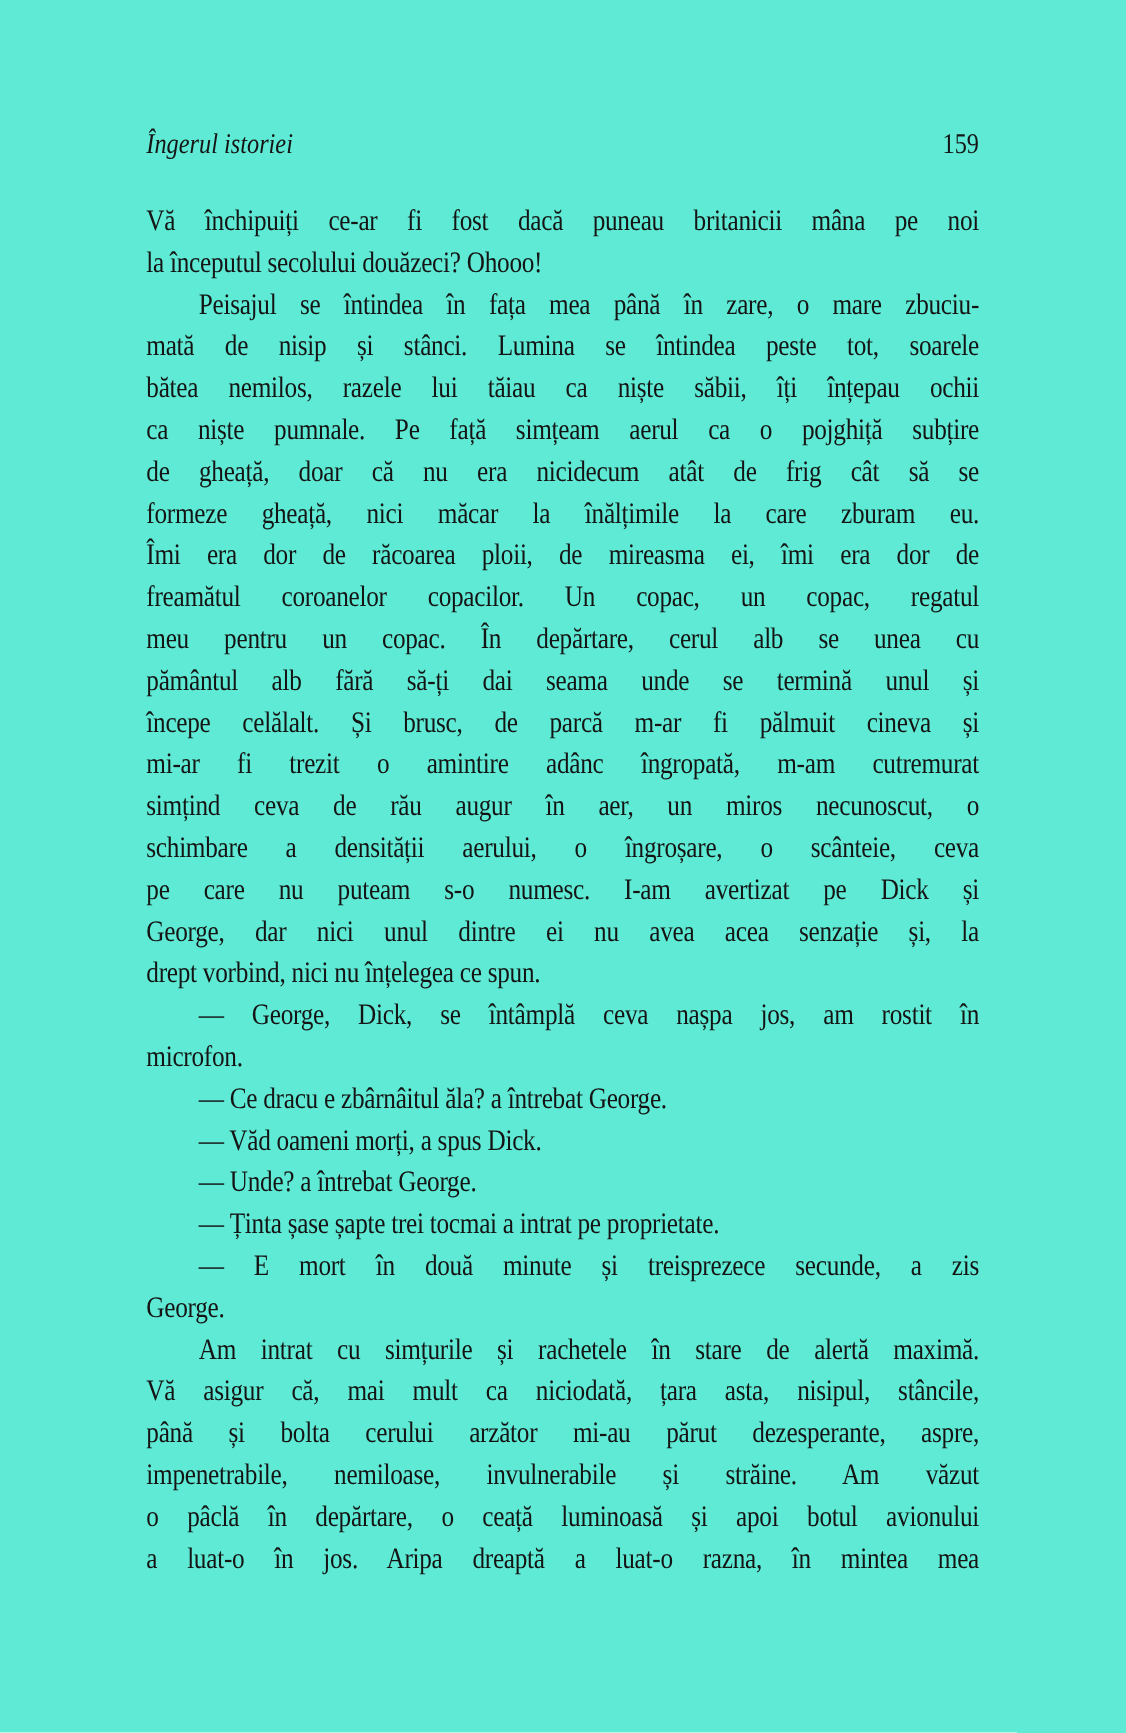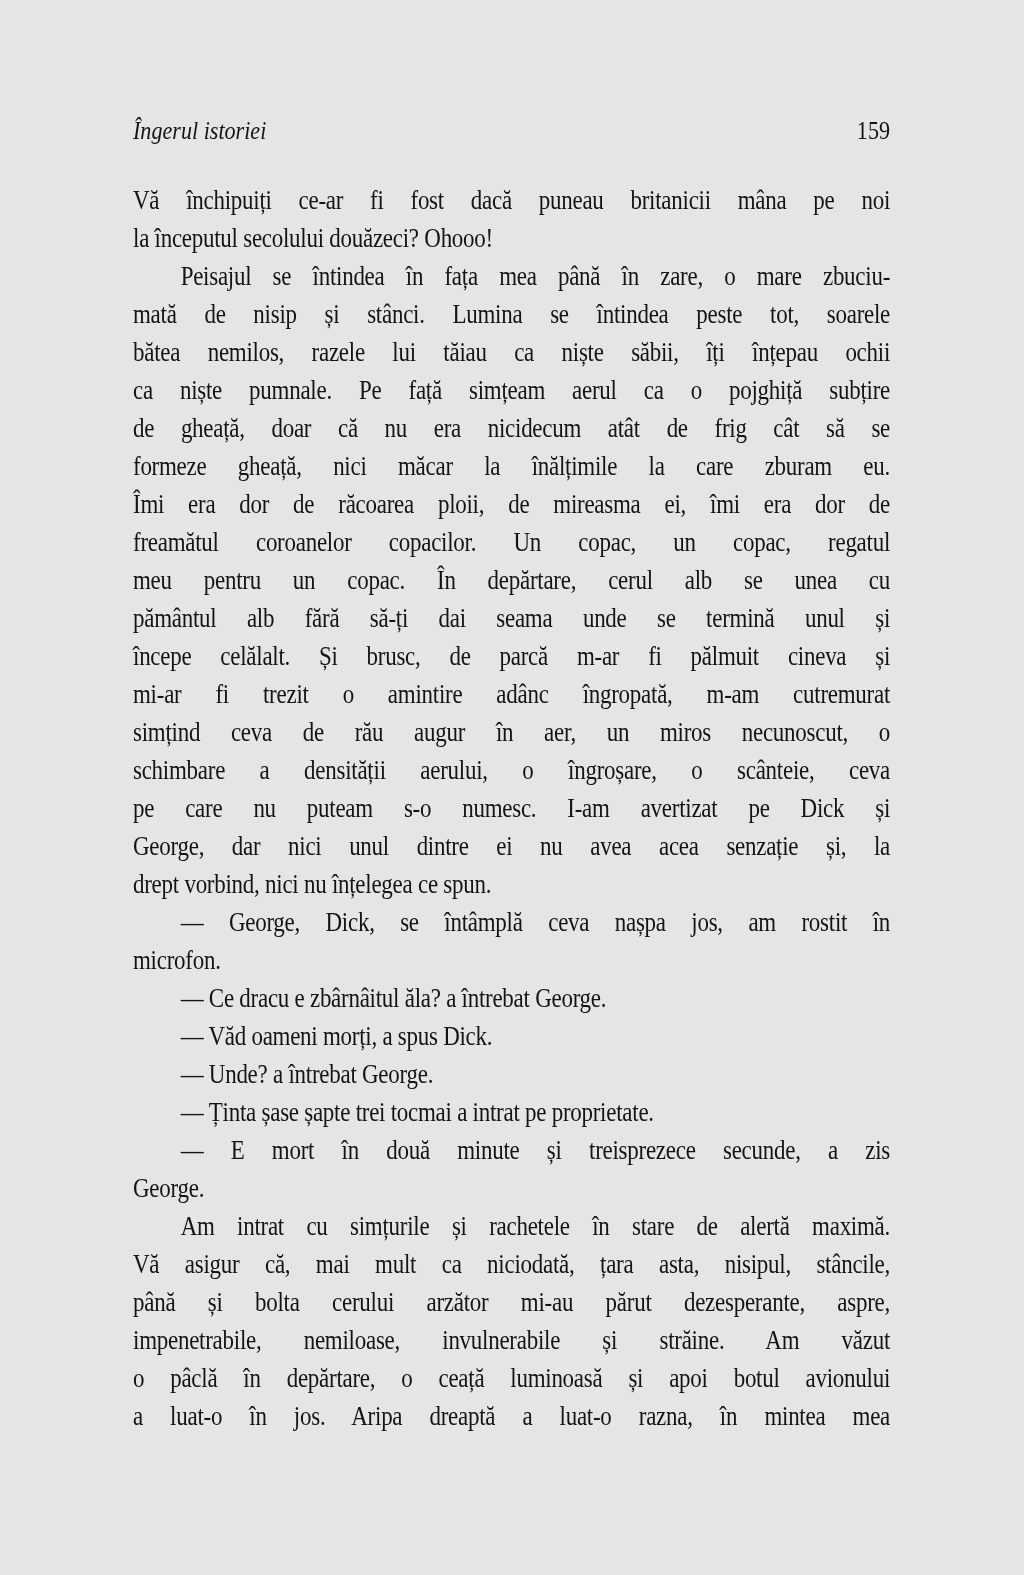--- a/index.html
+++ b/index.html
@@ -4,21 +4,21 @@
 <style>
   html, body {
     margin: 0;
     padding: 0;
     background: #ffffff;
   }
   .page {
     position: relative;
     width: 1024px;
     height: 1575px;
-    background: #e5e5e5;
+    background: #5eead4;
     overflow: hidden;
     font-family: "Liberation Serif", "DejaVu Serif", serif;
     color: #141414;
   }
   
   .content {
     position: absolute;
     left: 133px;
     top: 116px;
     width: 890px;

